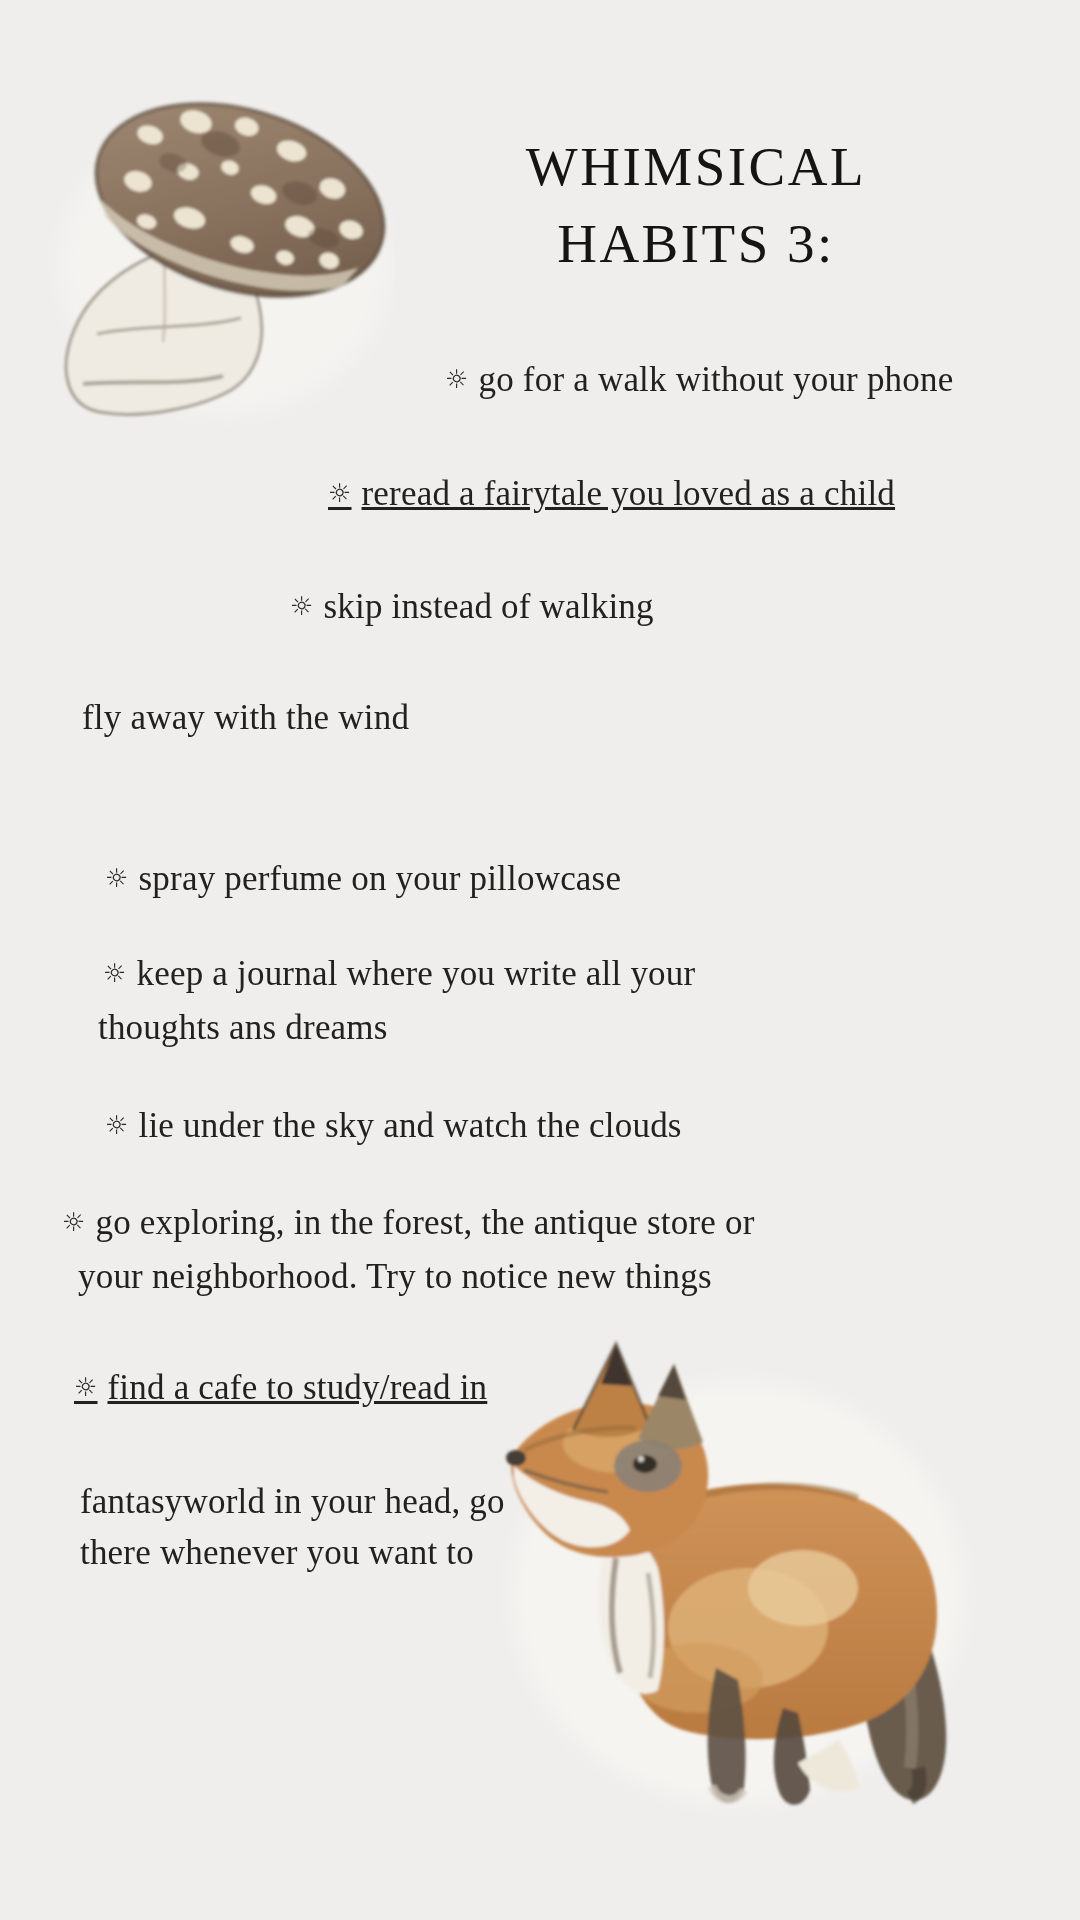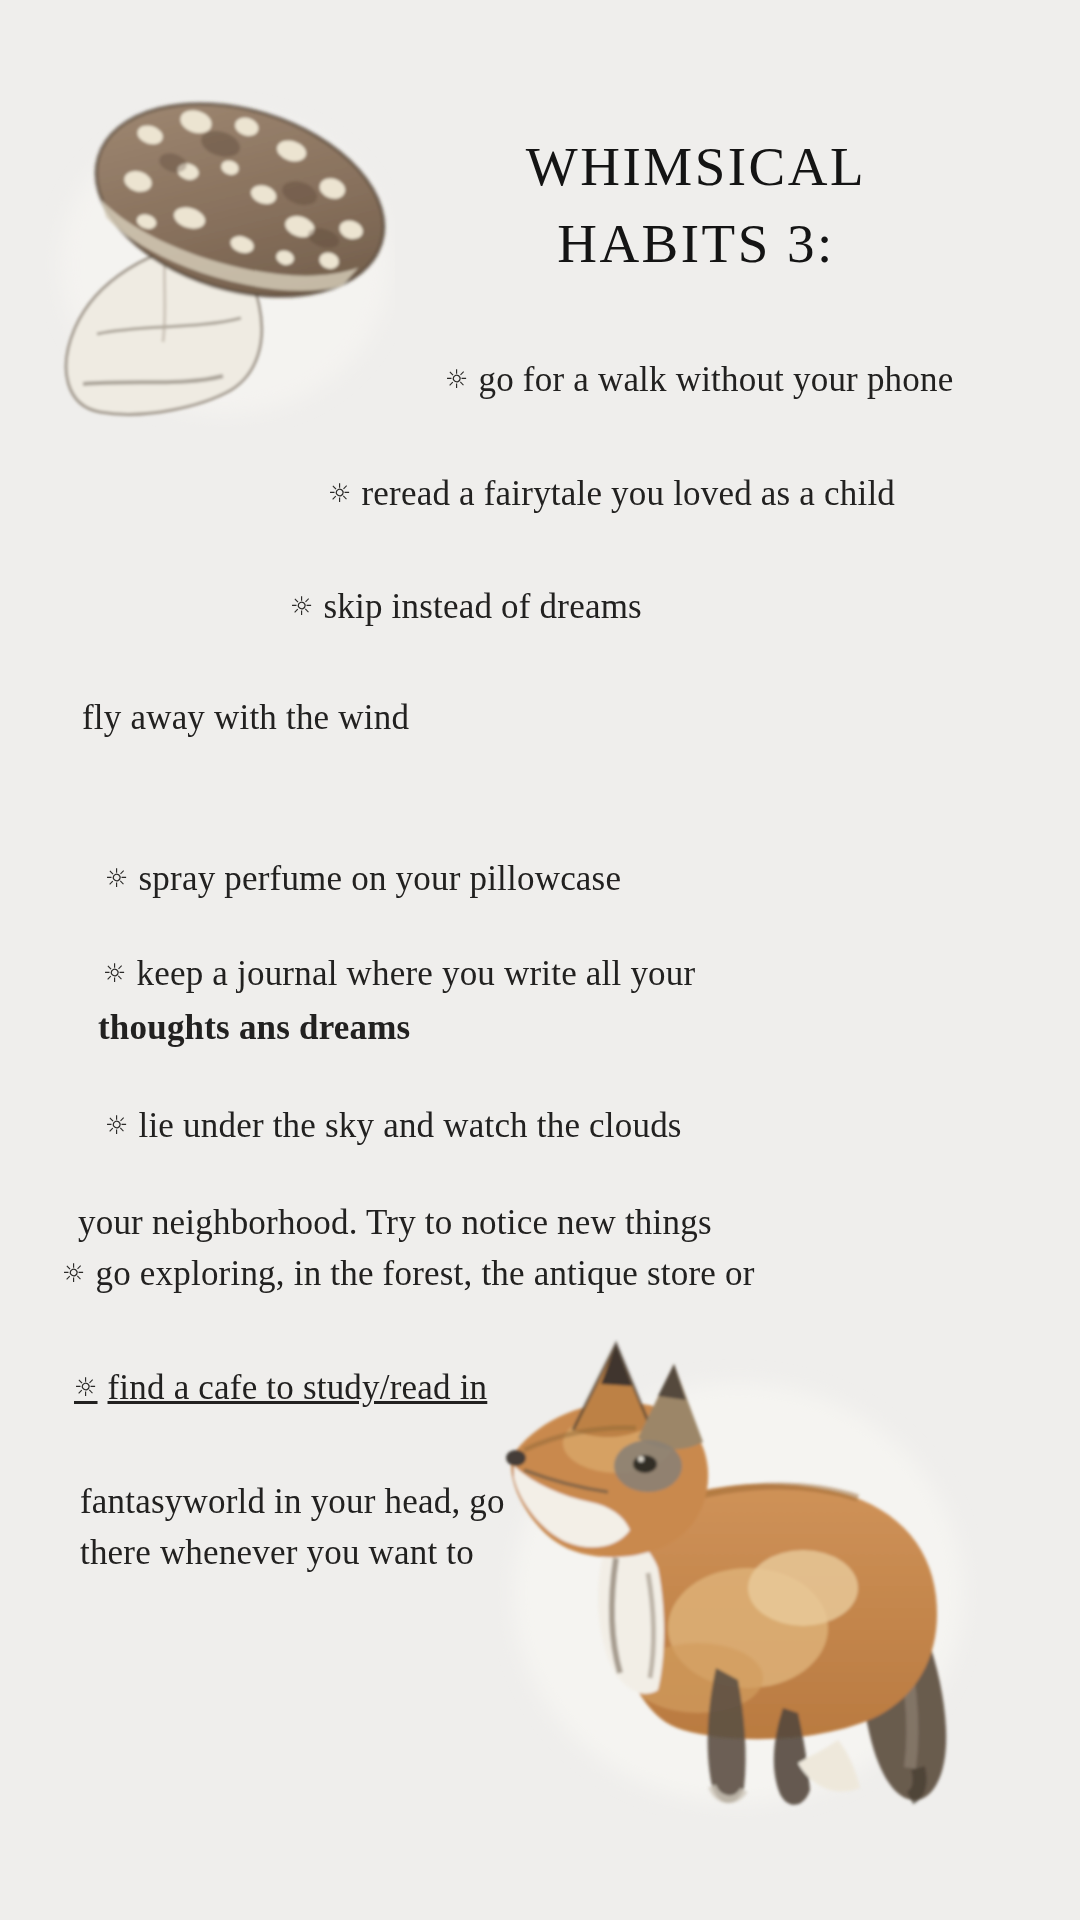--- a/index.html
+++ b/index.html
@@ -81,42 +81,42 @@
 
   <div class="title">
     <div>WHIMSICAL</div>
     <div>HABITS 3:</div>
   </div>
 
   <div>
       <div class="habit" style="left: 445px; top: 354px;">
         <div class="line" style="margin-left: 0px;"><span class="bullet">☼</span><span>go for a walk without your phone</span></div>
       </div>
-      <div class="habit" style="left: 328px; top: 468px;">
+      <div class="habit" style="left: 328px; top: 468px; text-decoration: underline;">
         <div class="line" style="margin-left: 0px;"><span class="bullet">☼</span><span>reread a fairytale you loved as a child</span></div>
       </div>
       <div class="habit" style="left: 290px; top: 581px;">
-        <div class="line" style="margin-left: 0px;"><span class="bullet">☼</span><span>skip instead of dreams</span></div>
+        <div class="line" style="margin-left: 0px;"><span class="bullet">☼</span><span>skip instead of walking</span></div>
       </div>
       <div class="habit" style="left: 82px; top: 692px;">
         <div class="line" style="margin-left: 0px;"><span>fly away with the wind</span></div>
       </div>
       <div class="habit" style="left: 105px; top: 853px;">
         <div class="line" style="margin-left: 0px;"><span class="bullet">☼</span><span>spray perfume on your pillowcase</span></div>
       </div>
       <div class="habit" style="left: 98px; top: 948px;">
         <div class="line" style="margin-left: 5px;"><span class="bullet">☼</span><span>keep a journal where you write all your</span></div>
-        <div class="line" style="margin-left: 0px; font-weight: bold;"><span>thoughts ans dreams</span></div>
+        <div class="line" style="margin-left: 0px;"><span>thoughts ans dreams</span></div>
       </div>
       <div class="habit" style="left: 105px; top: 1100px;">
         <div class="line" style="margin-left: 0px;"><span class="bullet">☼</span><span>lie under the sky and watch the clouds</span></div>
       </div>
       <div class="habit" style="left: 62px; top: 1197px;">
+        <div class="line" style="margin-left: 0px;"><span class="bullet">☼</span><span>go exploring, in the forest, the antique store or</span></div>
         <div class="line" style="margin-left: 16px;"><span>your neighborhood. Try to notice new things</span></div>
-        <div class="line" style="margin-left: 0px;"><span class="bullet">☼</span><span>go exploring, in the forest, the antique store or</span></div>
       </div>
       <div class="habit" style="left: 74px; top: 1362px;">
         <div class="line" style="margin-left: 0px; text-decoration: underline;"><span class="bullet">☼</span><span>find a cafe to study/read in</span></div>
       </div>
       <div class="habit" style="left: 80px; top: 1476px;">
         <div class="line" style="margin-left: 0px;"><span>fantasyworld in your head, go</span></div>
         <div class="line" style="margin-left: 0px;"><span>there whenever you want to</span></div>
       </div>
     </div>
 

